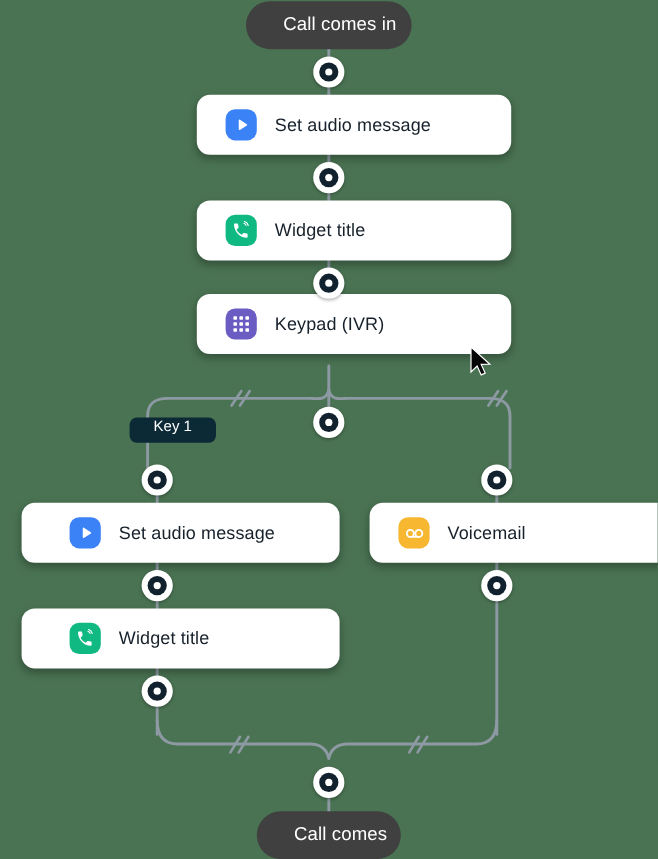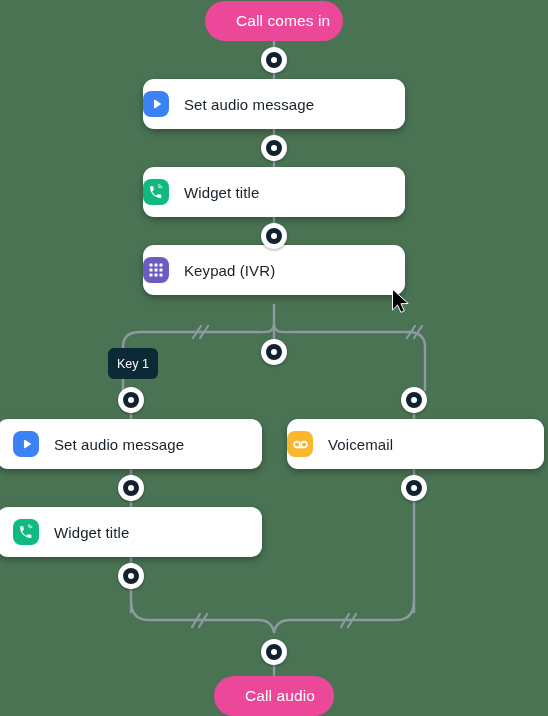--- a/index.html
+++ b/index.html
@@ -26,43 +26,44 @@
     height: 716px;
     pointer-events: none;
   }
 
   
   .pill {
     position: absolute;
     display: flex;
     align-items: center;
     gap: 9px;
-    background: #ec4899;
+    background: #404040;
     border-radius: 22px;
     padding: 0 22px;
     height: 40px;
     box-sizing: border-box;
     color: #ffffff;
     font-size: 15.5px;
     letter-spacing: .1px;
     white-space: nowrap;
   }
   .pill .label { color: #ffffff; }
 
   
   .card {
     position: absolute;
     display: flex;
     align-items: center;
     background: #ffffff;
     border-radius: 11px;
     height: 50px;
     box-sizing: border-box;
-    padding: 0 0;
+    padding: 0 24px;
     box-shadow: 0 3px 7px rgba(0,0,0,0.30);
+    margin-left: 21px;
   }
   .card .card-icon {
     width: 26px;
     height: 26px;
     border-radius: 8px;
     flex: 0 0 auto;
     display: flex;
     align-items: center;
     justify-content: center;
     margin-right: 15px;
@@ -72,25 +73,24 @@
     color: #17212b;
     letter-spacing: .1px;
     white-space: nowrap;
   }
 
   
   .chip {
     position: absolute;
     background: #0c2936;
     border-radius: 6px;
-    height: 31px;
-    box-sizing: border-box;
-    padding: 0 9px;
-    display: flex;
-    align-items: center;
+    height: 21px;
+    box-sizing: border-box;
+    padding: 0 20px;
+    display: flex;
     color: #ffffff;
     font-size: 12.5px;
     white-space: nowrap;
   }
 
   
   .conn {
     position: absolute;
     width: 26px;
     height: 26px;
@@ -278,20 +278,20 @@
       <span class="core"></span>
     </div>
   <div class="conn" style="left:261px; top:639px;">
       <span class="core"></span>
     </div>
 
   <div class="pill" style="left:214px; top:676px; width:120px;">
     <svg width="18" height="18" viewBox="0 0 24 24">
       <path d="M12 7c-3.6 0-6.9 1.3-9.4 3.5-.5.4-.5 1.2-.1 1.6l1.9 1.9c.4.4 1 .4 1.4.1.9-.7 1.9-1.2 3-1.6.4-.1.7-.5.7-1v-2c.8-.2 1.6-.3 2.5-.3s1.7.1 2.5.3v2c0 .5.3.9.7 1 1.1.4 2.1.9 3 1.6.4.3 1 .3 1.4-.1l1.9-1.9c.4-.4.4-1.2-.1-1.6C18.9 8.3 15.6 7 12 7z" fill="#ffffff"></path>
     </svg>
-    <span class="label">Call audio</span>
+    <span class="label">Call comes</span>
   </div>
 
   <svg class="cursor" viewBox="0 0 22 26" style="left:391px; top:288px;">
     <path d="M1.5 1.2 L1.5 22 L6.6 17.1 L10 24.4 L13.3 22.9 L10 15.7 L17.2 15.5 Z" fill="#050505" stroke="#ffffff" stroke-width="1"></path>
   </svg>
 
 </div>
 
 </body></html>

